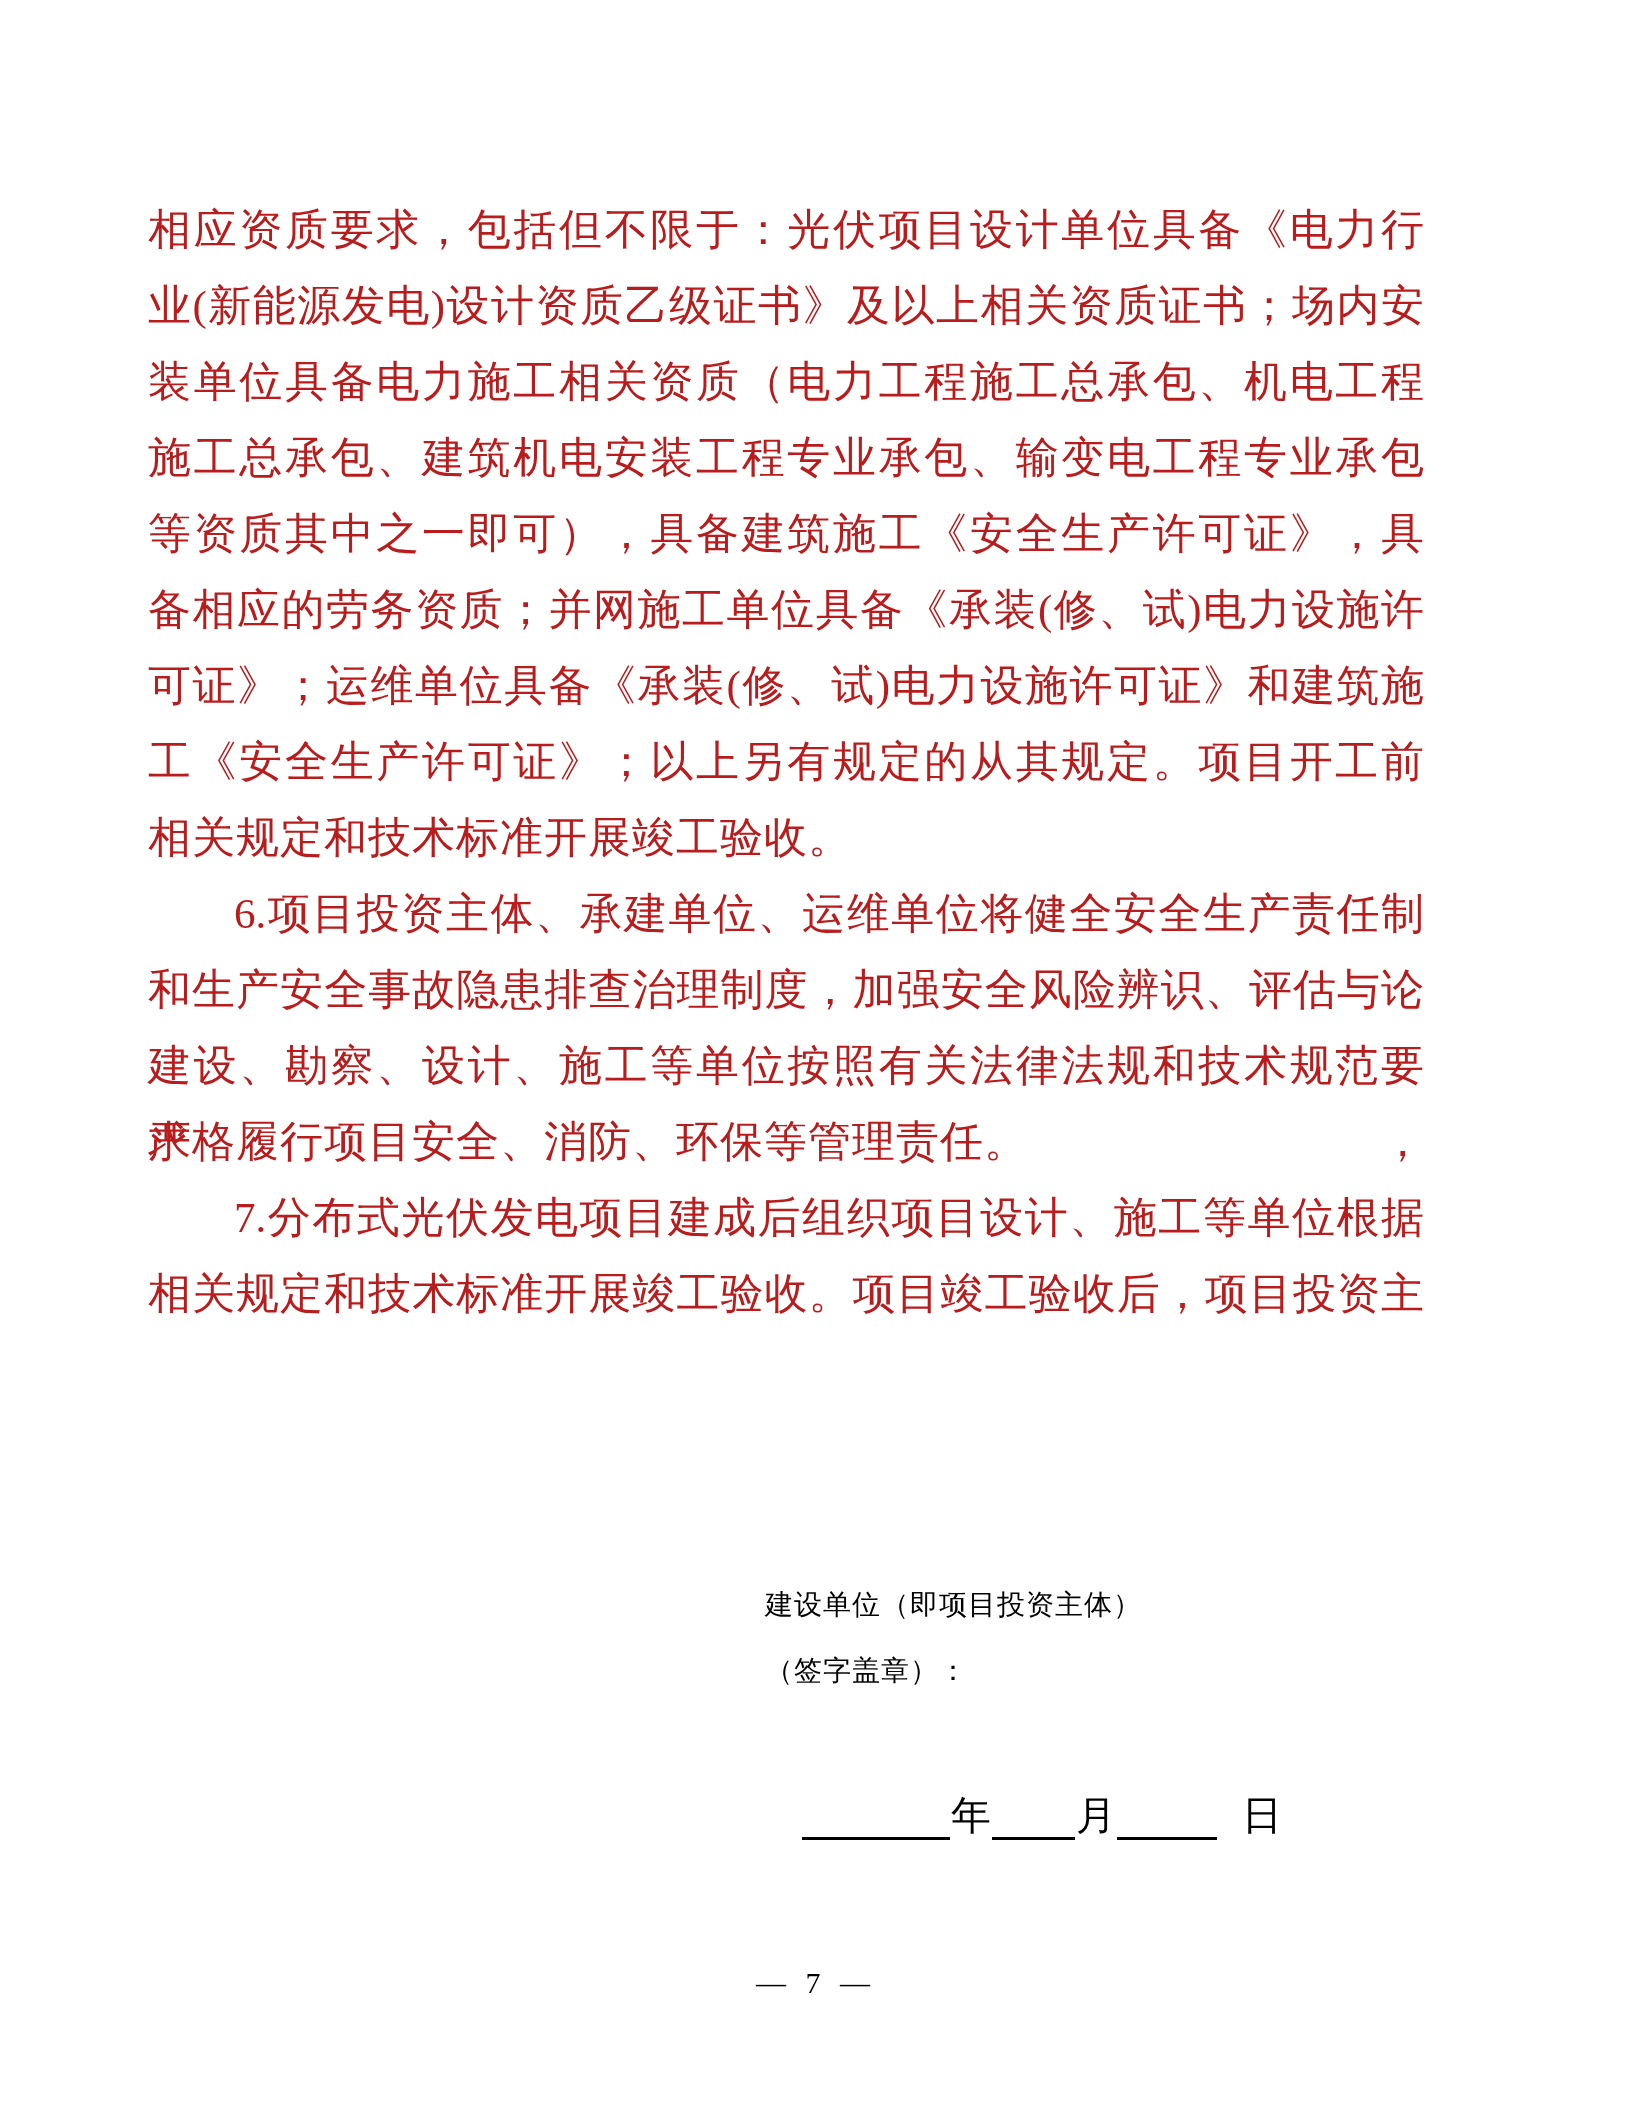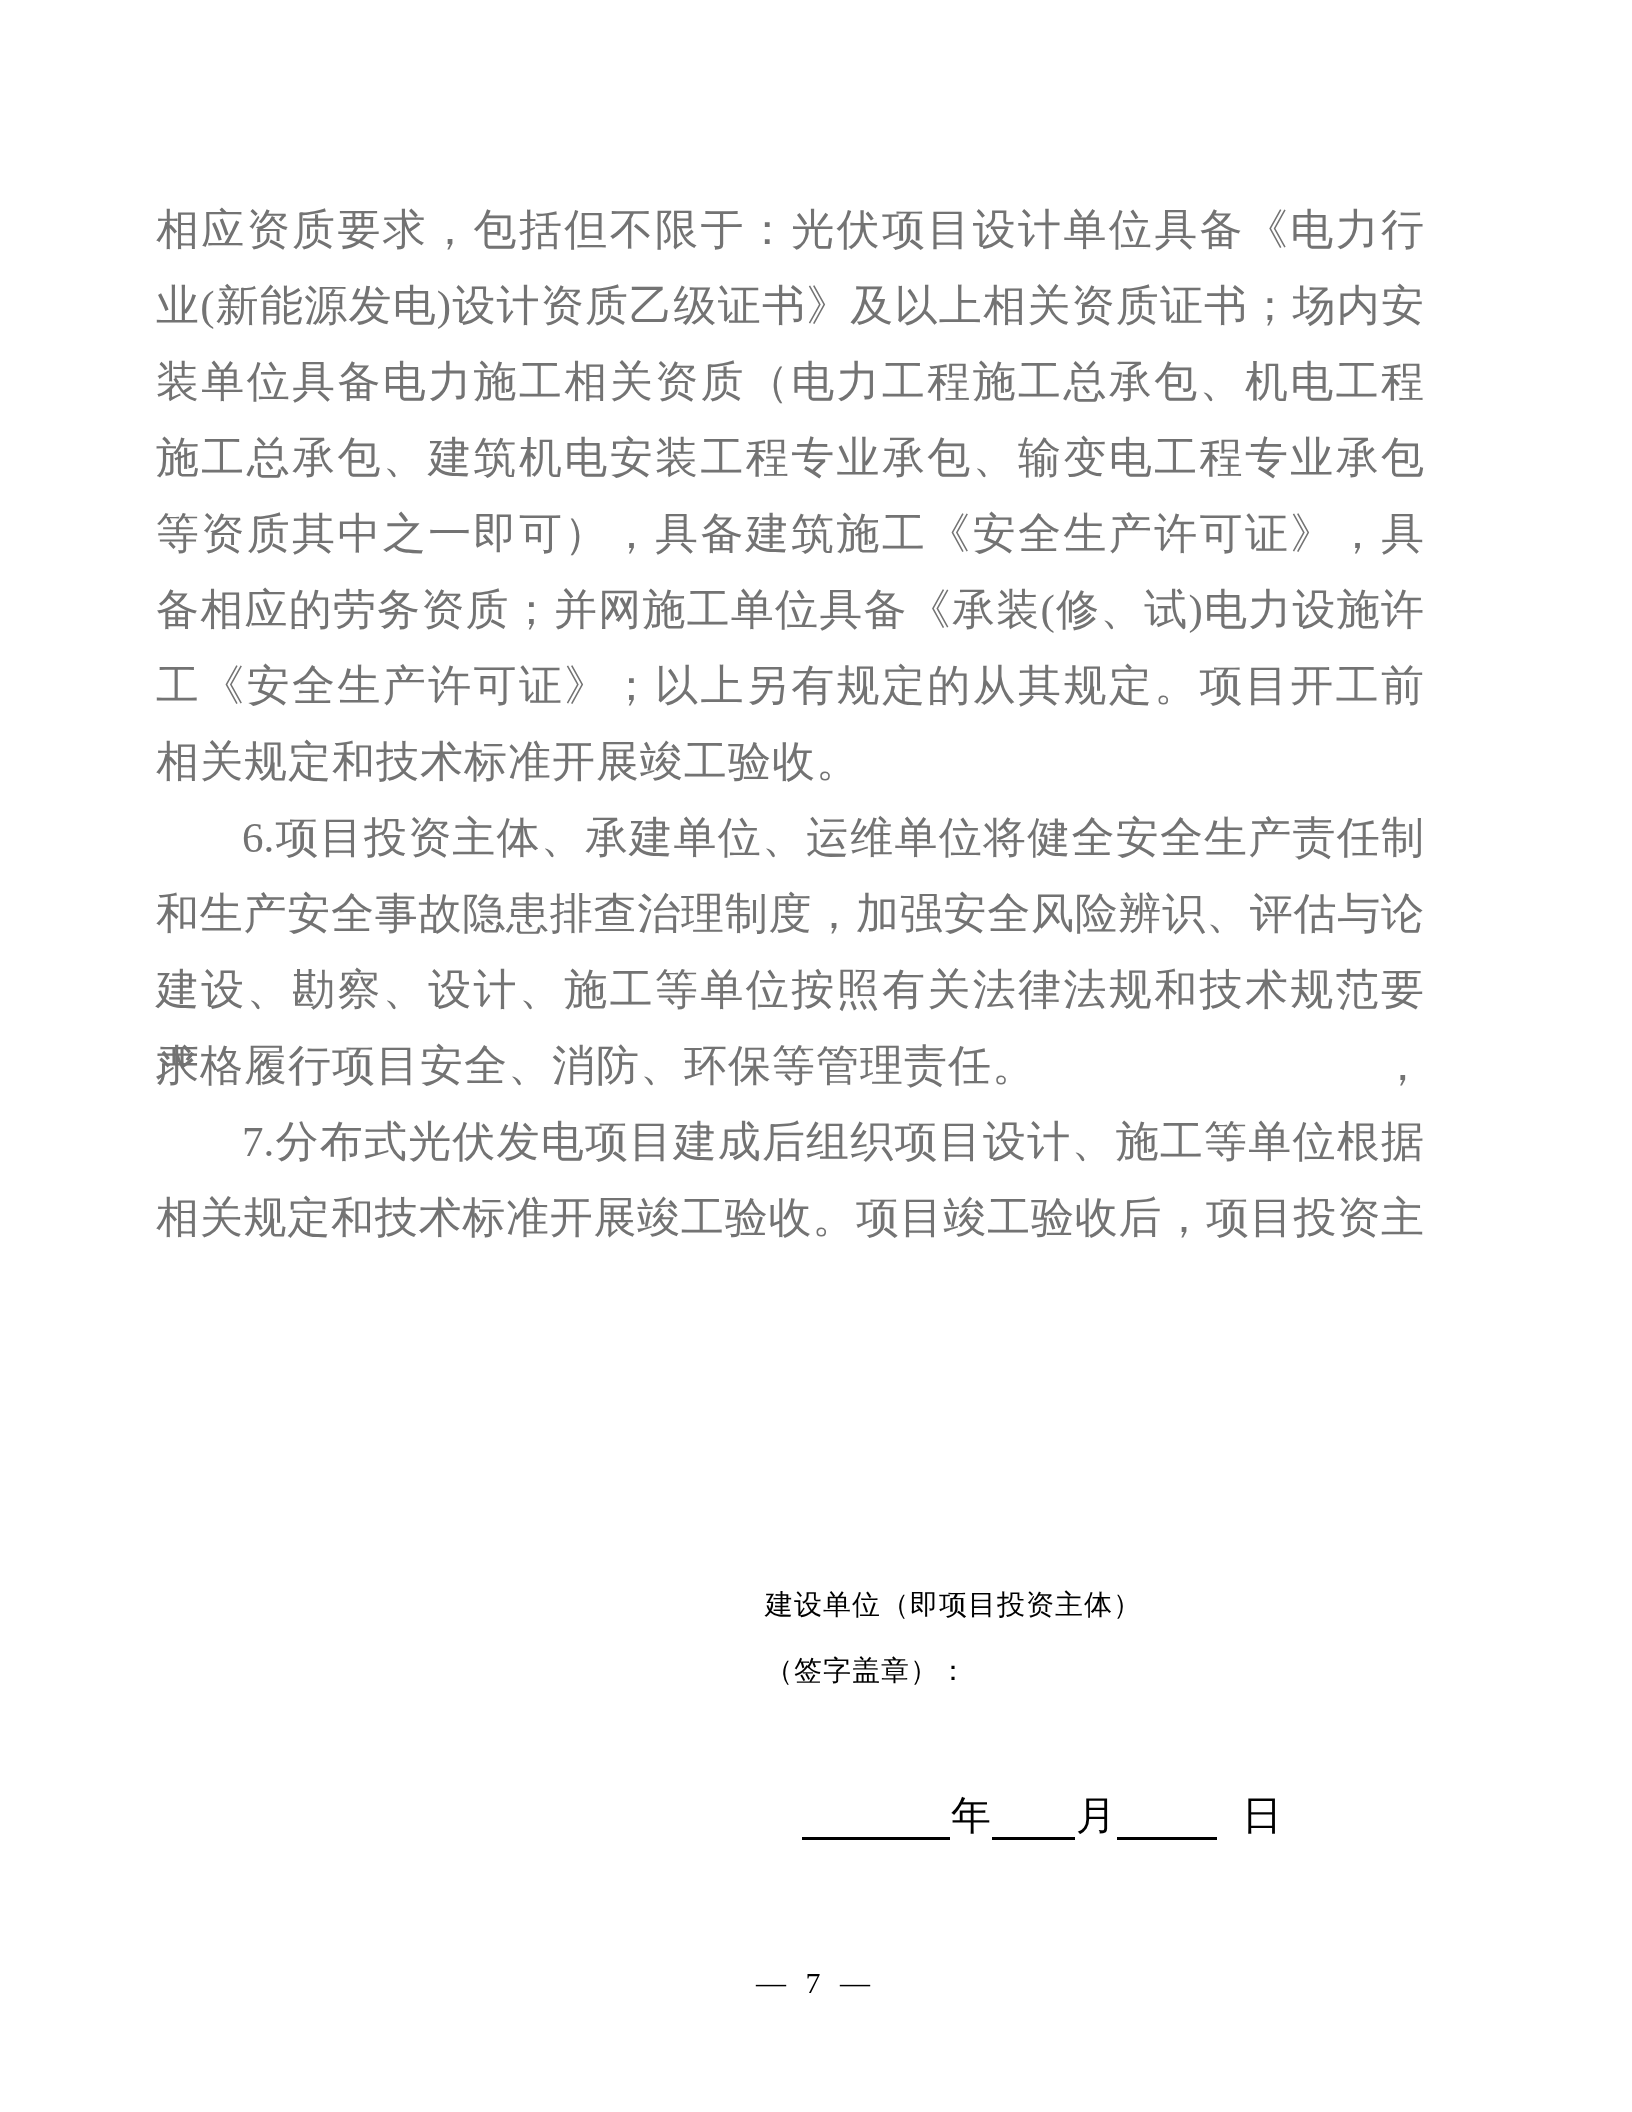--- a/index.html
+++ b/index.html
@@ -22,22 +22,21 @@
     left: 148px;
     top: 192px;
     width: 1276px;
   }
   .doc-body .line {
     height: 76px;
     line-height: 76px;
     font-size: 43px;
     letter-spacing: 1px;
     white-space: nowrap;
-    color: #737373;
-    margin-left: 8px;
+    color: #b91c1c;
   }
   .doc-body .line.just {
     white-space: normal;
     text-align: justify;
     text-align-last: justify;
     text-justify: inter-character;
     letter-spacing: 0;
   }
   .doc-body .line.ind {
     text-indent: 86px;
@@ -91,20 +90,21 @@
 
 <div class="page">
 
   <div class="doc-body" id="doc-body">
       <div class="line just">相应资质要求，包括但不限于：光伏项目设计单位具备《电力行</div>
       <div class="line just">业(新能源发电)设计资质乙级证书》及以上相关资质证书；场内安</div>
       <div class="line just">装单位具备电力施工相关资质（电力工程施工总承包、机电工程</div>
       <div class="line just">施工总承包、建筑机电安装工程专业承包、输变电工程专业承包</div>
       <div class="line just">等资质其中之一即可），具备建筑施工《安全生产许可证》，具</div>
       <div class="line just">备相应的劳务资质；并网施工单位具备《承装(修、试)电力设施许</div>
+      <div class="line just">可证》；运维单位具备《承装(修、试)电力设施许可证》和建筑施</div>
       <div class="line just">工《安全生产许可证》；以上另有规定的从其规定。项目开工前</div>
       <div class="line">相关规定和技术标准开展竣工验收。</div>
       <div class="line just ind">6.项目投资主体、承建单位、运维单位将健全安全生产责任制</div>
       <div class="line just">和生产安全事故隐患排查治理制度，加强安全风险辨识、评估与论</div>
       <div class="line just">建设、勘察、设计、施工等单位按照有关法律法规和技术规范要求，</div>
       <div class="line">严格履行项目安全、消防、环保等管理责任。</div>
       <div class="line just ind">7.分布式光伏发电项目建成后组织项目设计、施工等单位根据</div>
       <div class="line just">相关规定和技术标准开展竣工验收。项目竣工验收后，项目投资主</div>
     </div>
 

